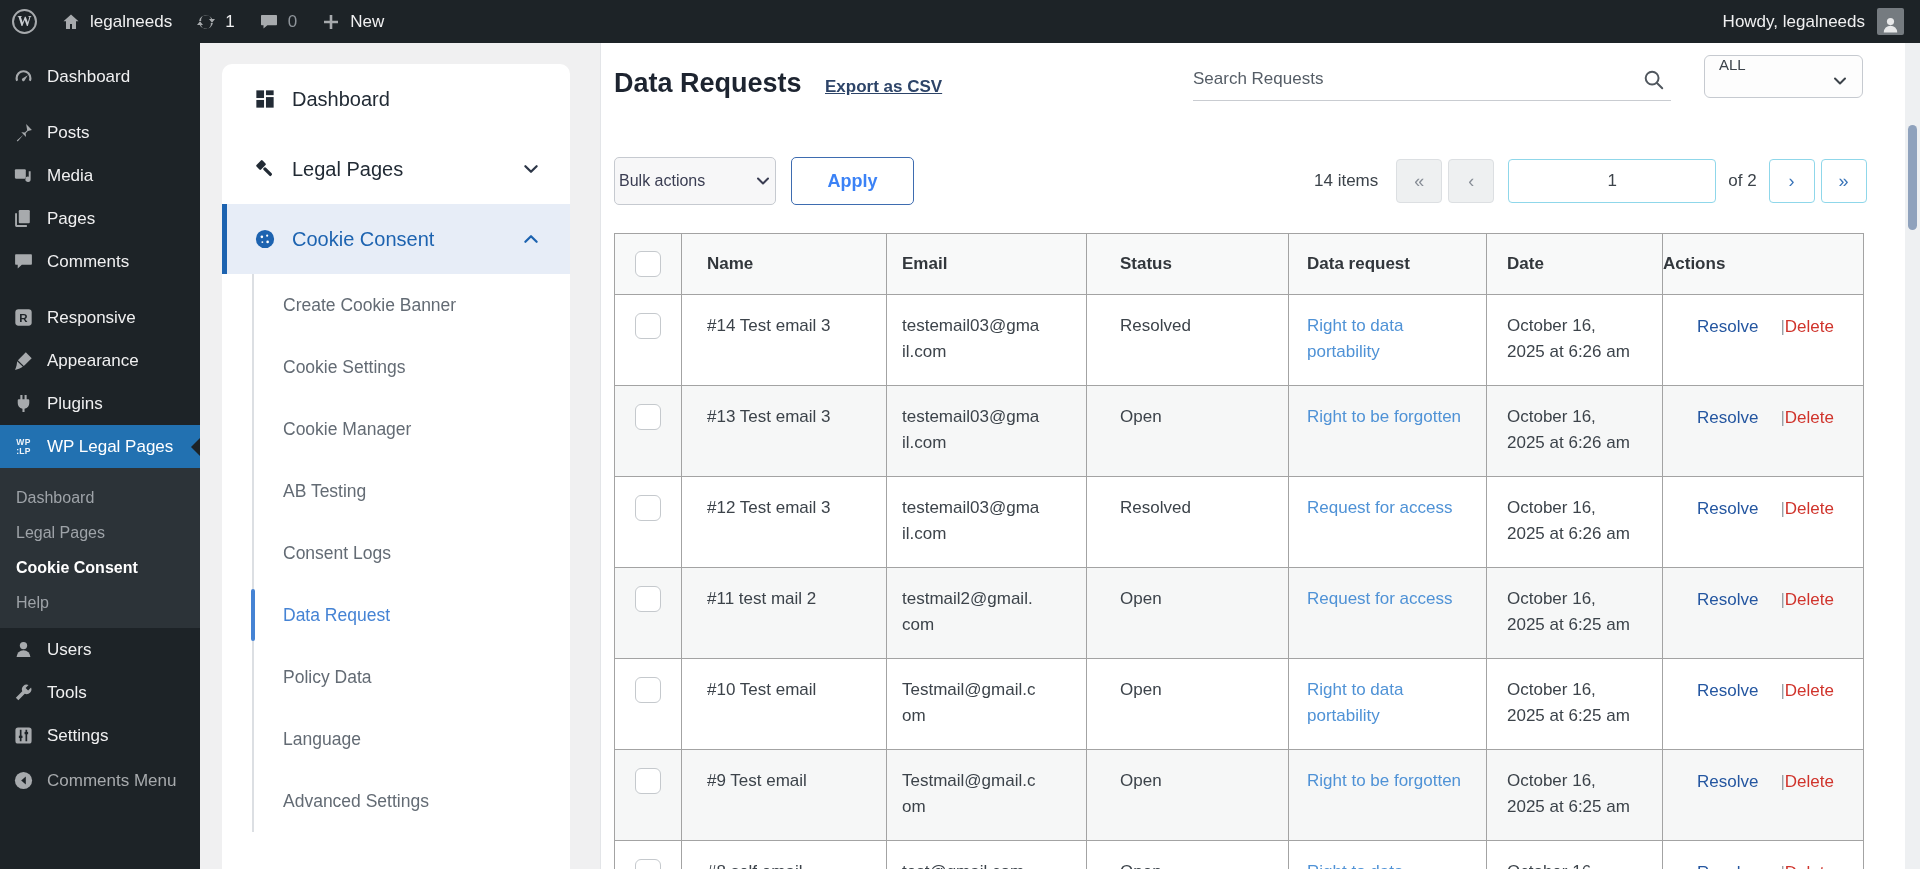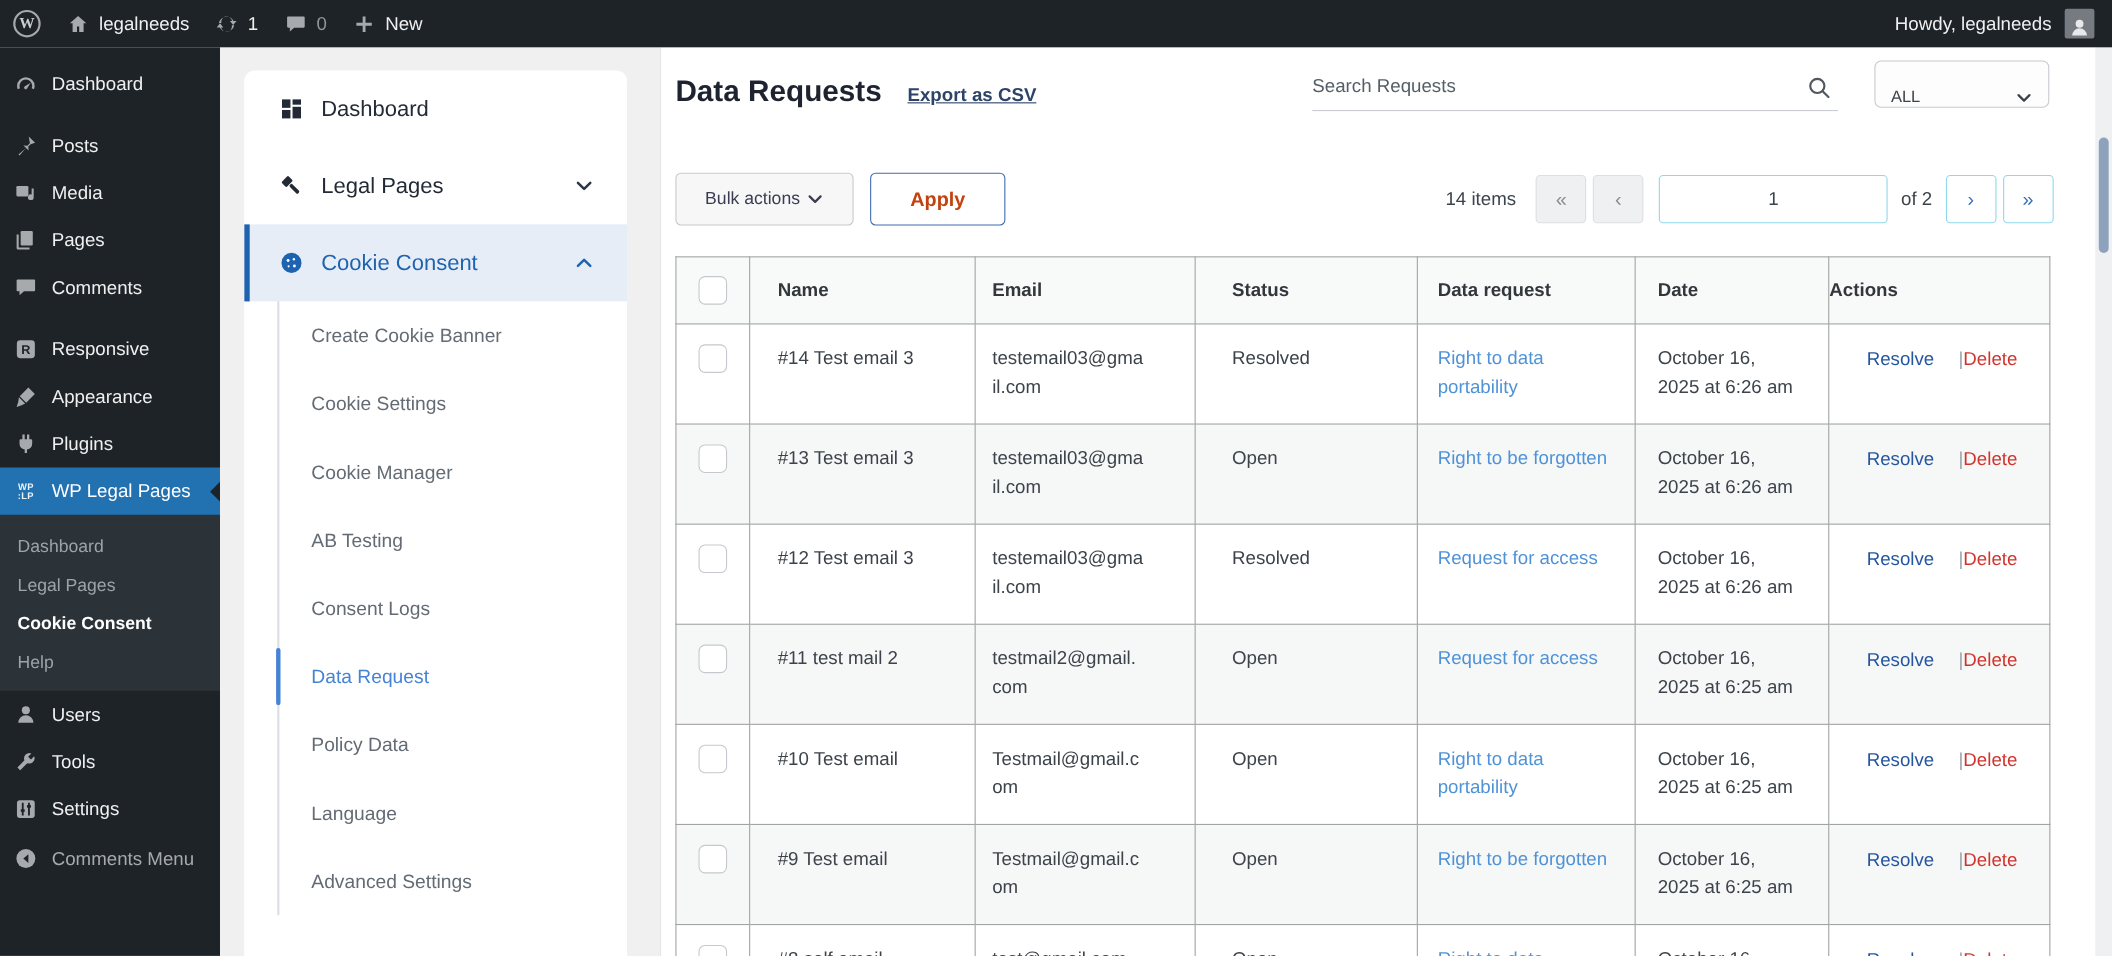--- a/index.html
+++ b/index.html
@@ -60,29 +60,29 @@
   
   #main { position:absolute; left:400px; top:0; width:1305px; bottom:0; background:#fff; border-left:1px solid #e3e5e8; }
   #page-title { position:absolute; left:13px; top:25px; font-size:27px; font-weight:bold; color:#1d2430; }
   #export-link { position:absolute; left:224px; top:34px; font-size:17px; font-weight:bold; color:#2d4468; text-decoration:underline; cursor:pointer; }
   #search-wrap { position:absolute; left:592px; top:16px; width:478px; height:42px; border-bottom:1px solid #c9ccd1; }
   #search-input { width:430px; height:40px; border:none; outline:none; font-size:17px; color:#3c434a; font-family:"Liberation Sans",sans-serif; background:transparent; }
   #search-input::placeholder { color:#555d66; opacity:1; }
   #search-icon { position:absolute; right:6px; top:9px; width:23px; height:23px; color:#50575e; cursor:pointer; }
   #search-icon svg { width:100%; height:100%; }
   #filter-select { position:absolute; left:1103px; top:12px; width:159px; height:43px; border:1px solid #c6cad0; border-radius:6px;
-    background:#fdfdfd; display:flex; align-items:flex-end; padding:0 14px; font-size:15px; color:#3c434a; cursor:pointer; }
+    background:#fdfdfd; display:flex; align-items:flex-start; padding:0 14px; font-size:15px; color:#3c434a; cursor:pointer;flex-direction:column; }
   #filter-select .ps-chev { width:16px; height:16px; color:#3c434a; }
 
   
   #bulk-select { position:absolute; left:13px; top:114px; width:162px; height:48px; background:#f7f7f8; border:1px solid #c6cad0;
-    border-radius:5px; display:flex; align-items:center; padding:0 26px; font-size:16px; color:#3a3d52; cursor:pointer; }
+    border-radius:5px; display:flex; align-items:center; padding:0 4px; font-size:16px; color:#3a3d52; cursor:pointer; }
   #bulk-select .ps-chev { width:16px; height:16px; color:#3a3d52; }
   #apply-btn { position:absolute; left:190px; top:114px; width:123px; height:48px; background:#fff; border:1.5px solid #3e6cb0;
-    border-radius:5px; font-size:18px; font-weight:bold; color:#c2410c; cursor:pointer; font-family:"Liberation Sans",sans-serif; }
+    border-radius:5px; font-size:18px; font-weight:bold; color:#3b82f6; cursor:pointer; font-family:"Liberation Sans",sans-serif; }
 
   
   #pagination { position:absolute; left:713px; top:114px; height:48px; display:flex; align-items:center; }
   .pg-text { font-size:17px; color:#3c434a; }
   #pg-items { margin-right:18px; }
   .pg-btn { width:46px; height:44px; border-radius:4px; display:flex; align-items:center; justify-content:center;
     font-size:18px; cursor:pointer; margin-right:6px; }
   .pg-btn.gray { background:#eef0f1; border:1px solid #dcdfe2; color:#878d96; }
   .pg-btn.cyan { background:#fff; border:1.5px solid #8fd7ea; color:#3a74b8; }
   #pg-input { width:208px; height:44px; border:1.5px solid #8fd7ea; border-radius:4px; text-align:center; font-size:17px;

